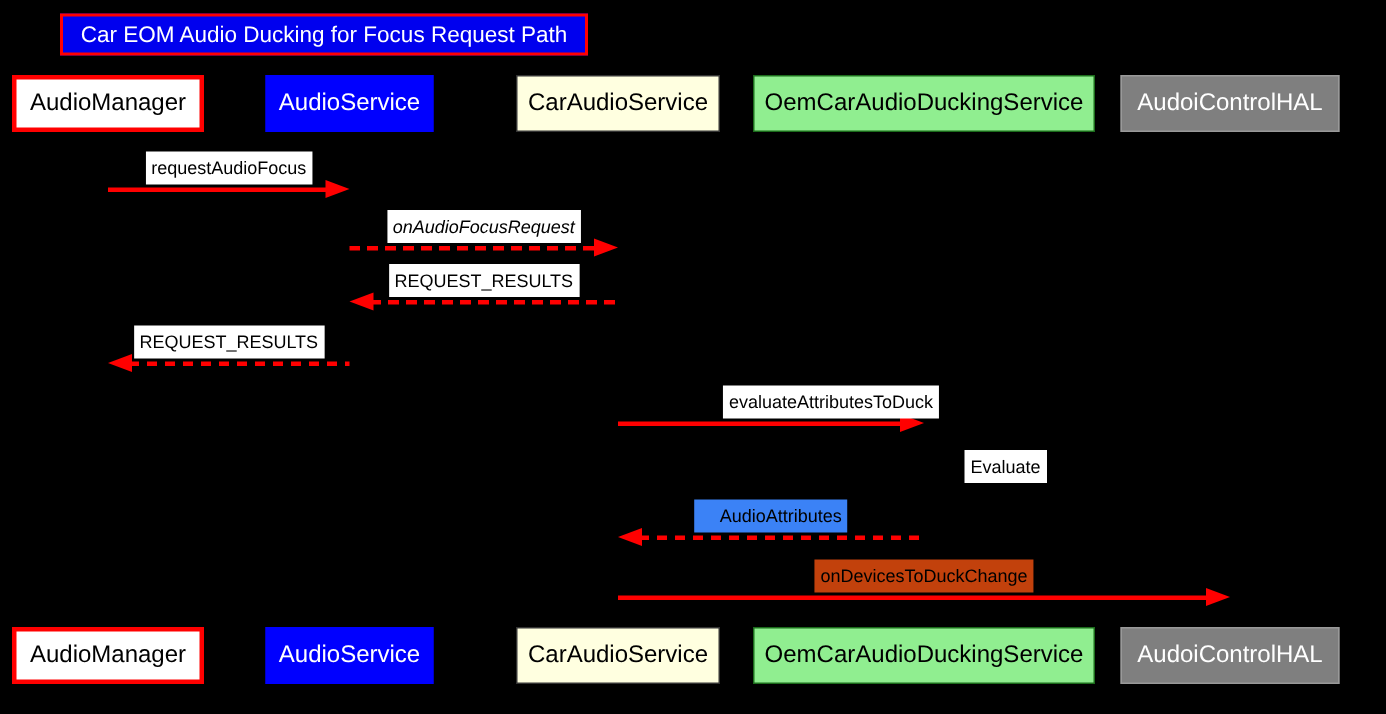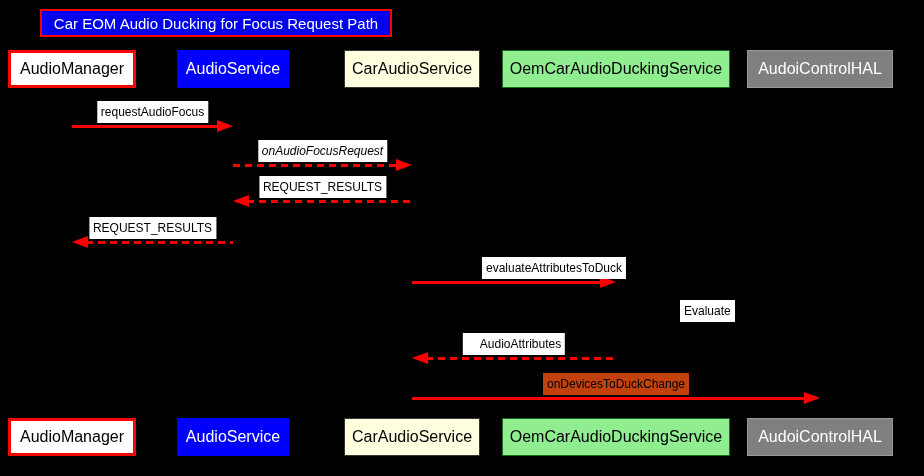--- a/index.html
+++ b/index.html
@@ -30,21 +30,21 @@
     white-space: nowrap;
   }
   .msg-label {
     position: absolute;
     transform: translateX(-50%);
     font-size: 12px;
     line-height: 20px;
     padding: 1px 4px;
     white-space: nowrap;
   }
-  .msg-label.self { transform: none; margin-left: 37px; }
+  .msg-label.self { transform: none; }
   .msg-line { position: absolute; height: 3px; }
   .msg-line.solid { background: var(--arrow-color); }
   .msg-line.dashed {
     background: repeating-linear-gradient(90deg,
       var(--arrow-color) 0 7px, transparent 7px 12px);
   }
   .arrowhead {
     position: absolute;
     width: 0; height: 0;
     border-top: 6px solid transparent;
@@ -82,18 +82,18 @@
       <div class="msg-label" style="background: rgb(255, 255, 255); color: rgb(0, 0, 0); left: 322.5px; top: 176px;">REQUEST_RESULTS</div>
       <div class="msg-line dashed" style="left: 86px; width: 147px; top: 241px;"></div>
       <div class="arrowhead left" style="left: 72px; top: 236px;"></div>
       <div class="msg-label" style="background: rgb(255, 255, 255); color: rgb(0, 0, 0); left: 152.5px; top: 217px;">REQUEST_RESULTS</div>
       <div class="msg-line solid" style="left: 412px; width: 190px; top: 281px;"></div>
       <div class="arrowhead right" style="left: 600px; top: 276px;"></div>
       <div class="msg-label" style="background: rgb(255, 255, 255); color: rgb(0, 0, 0); left: 514px; top: 257px; margin-left: 40px;">evaluateAttributesToDuck</div>
       <div class="msg-label self" style="background: rgb(255, 255, 255); color: rgb(0, 0, 0); left: 643px; top: 300px;">Evaluate</div>
       <div class="msg-line dashed" style="left: 426px; width: 190px; top: 357px;"></div>
       <div class="arrowhead left" style="left: 412px; top: 352px;"></div>
-      <div class="msg-label" style="background: #ffffff; color: rgb(0, 0, 0); left: 514px; top: 333px; padding-left: 17px;">AudioAttributes</div>
+      <div class="msg-label" style="background: #3b82f6; color: rgb(0, 0, 0); left: 514px; top: 333px; padding-left: 17px;">AudioAttributes</div>
       <div class="msg-line solid" style="left: 412px; width: 394px; top: 397px;"></div>
       <div class="arrowhead right" style="left: 804px; top: 392px;"></div>
       <div class="msg-label" style="background: #c2410c; color: rgb(0, 0, 0); left: 616px; top: 373px;">onDevicesToDuckChange</div>
     </div>
 </div>
 
 </body></html>

